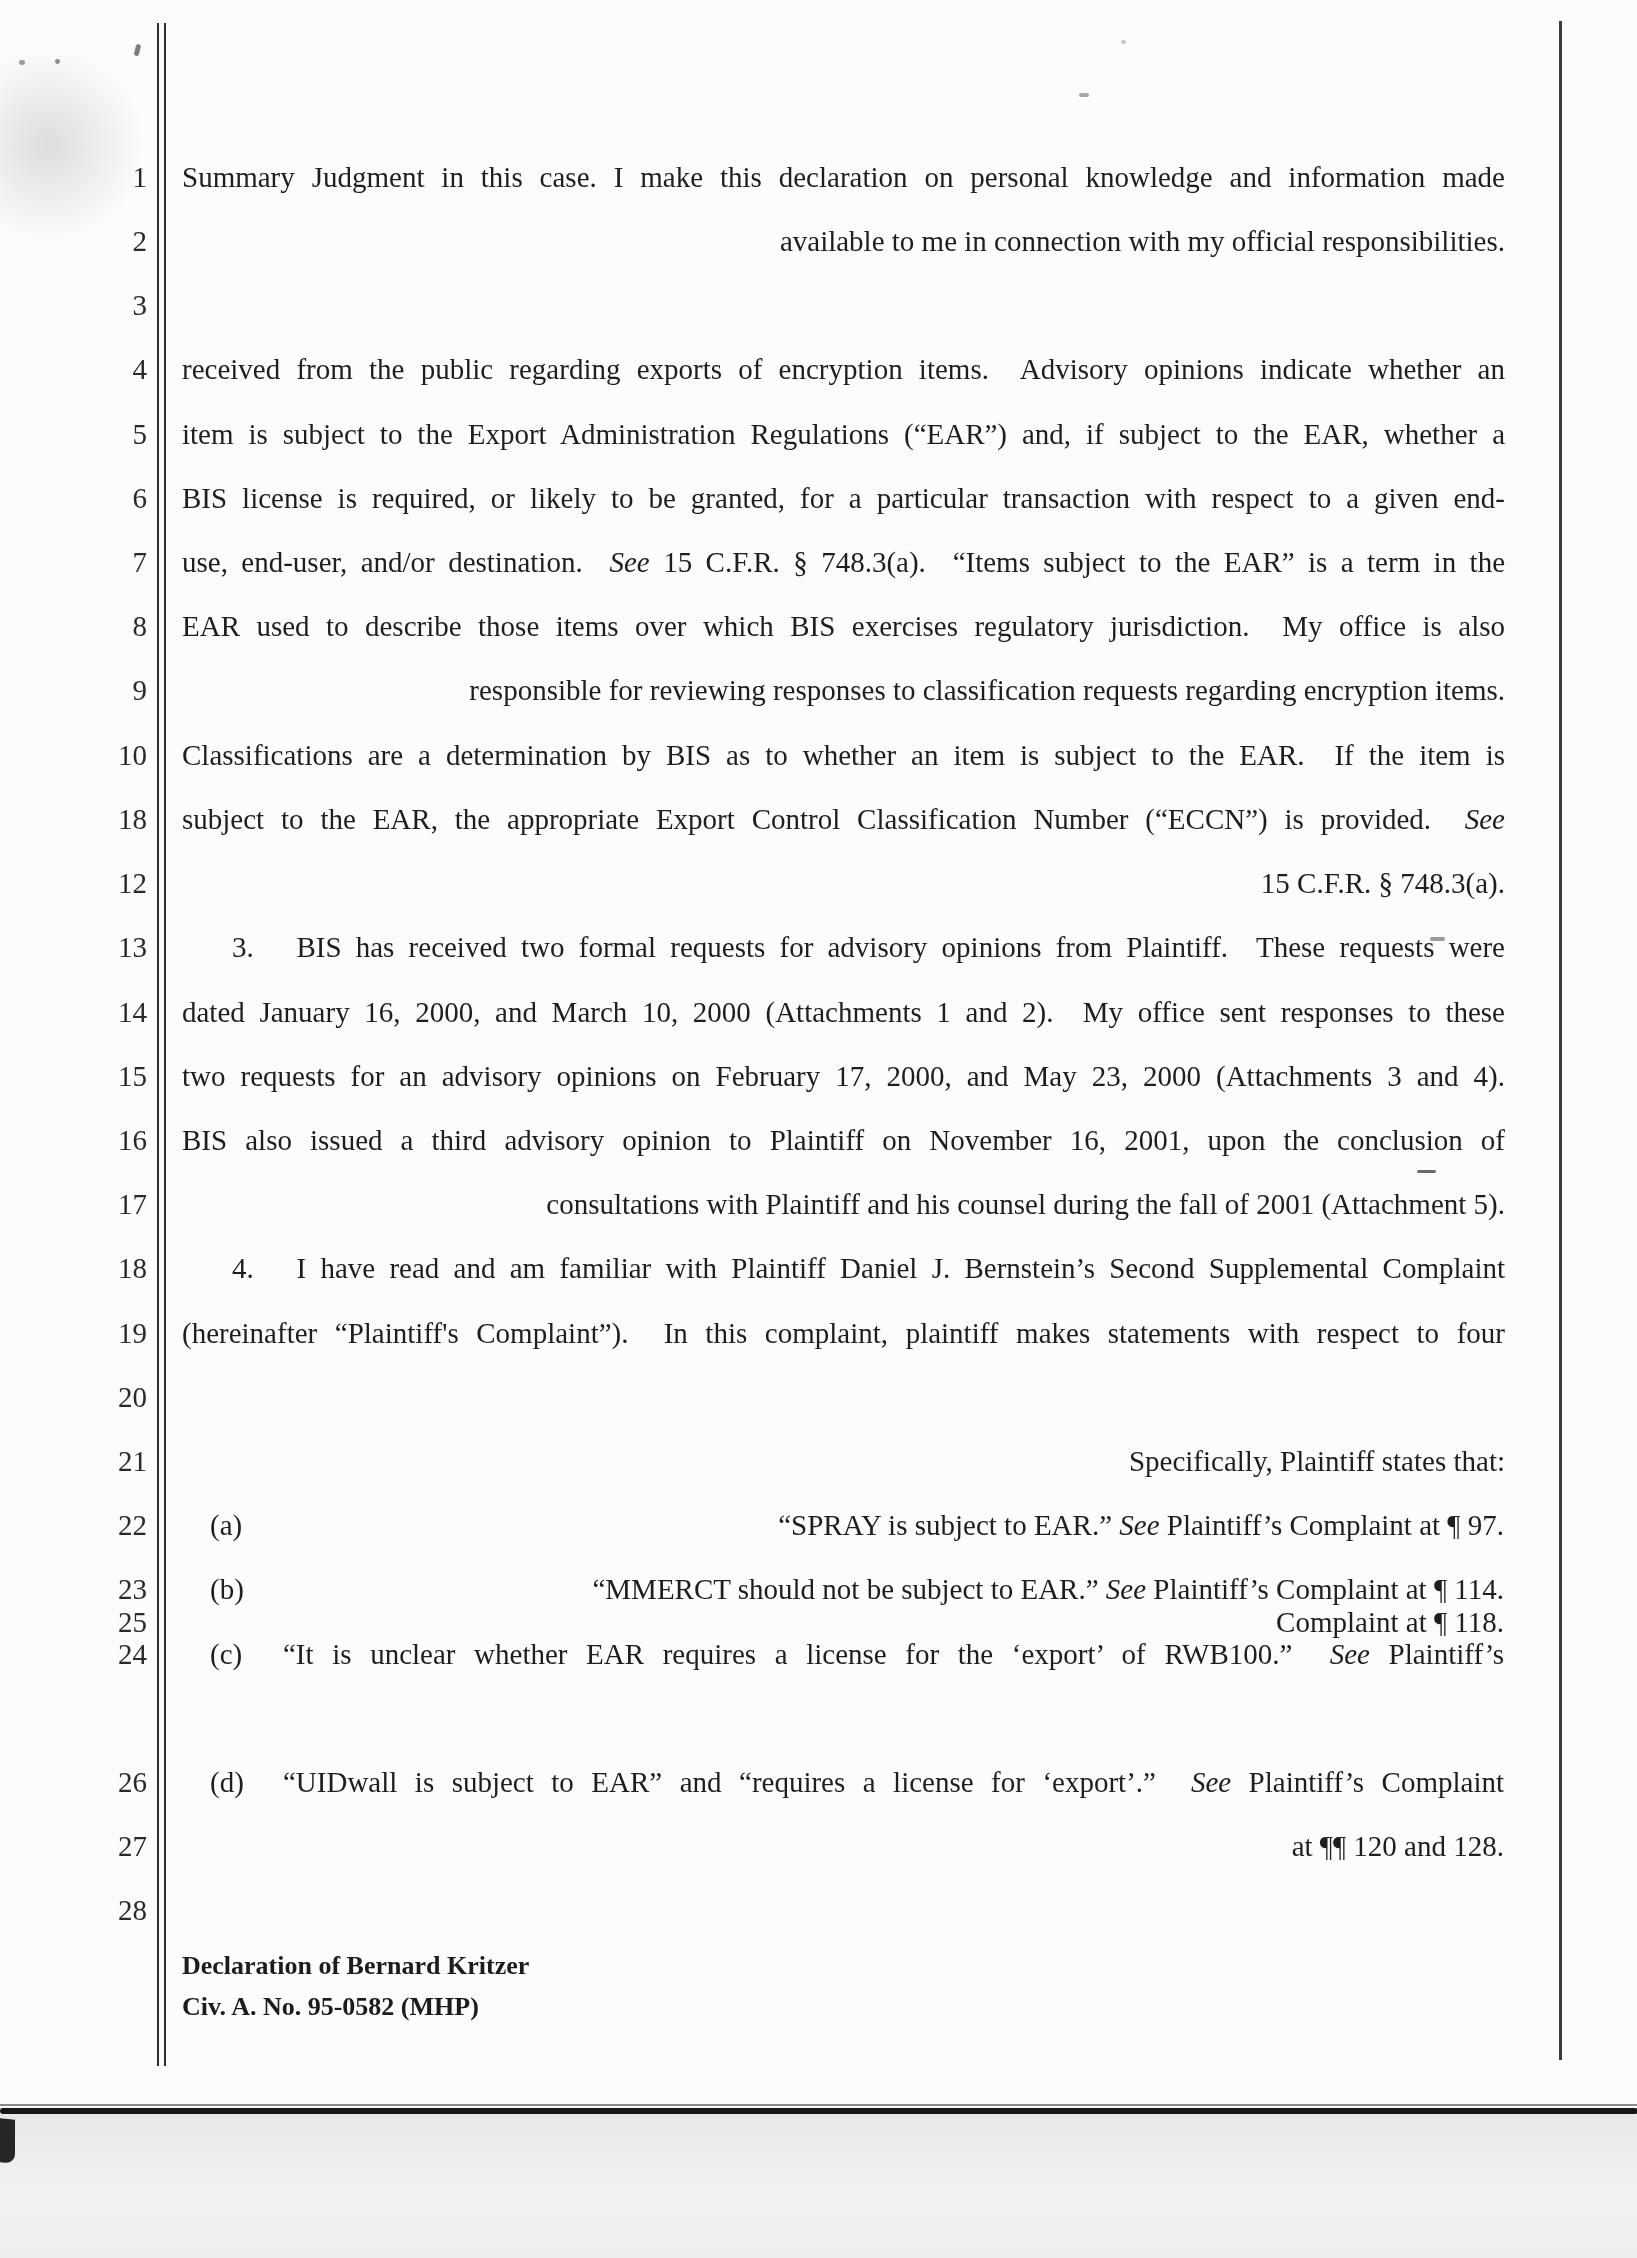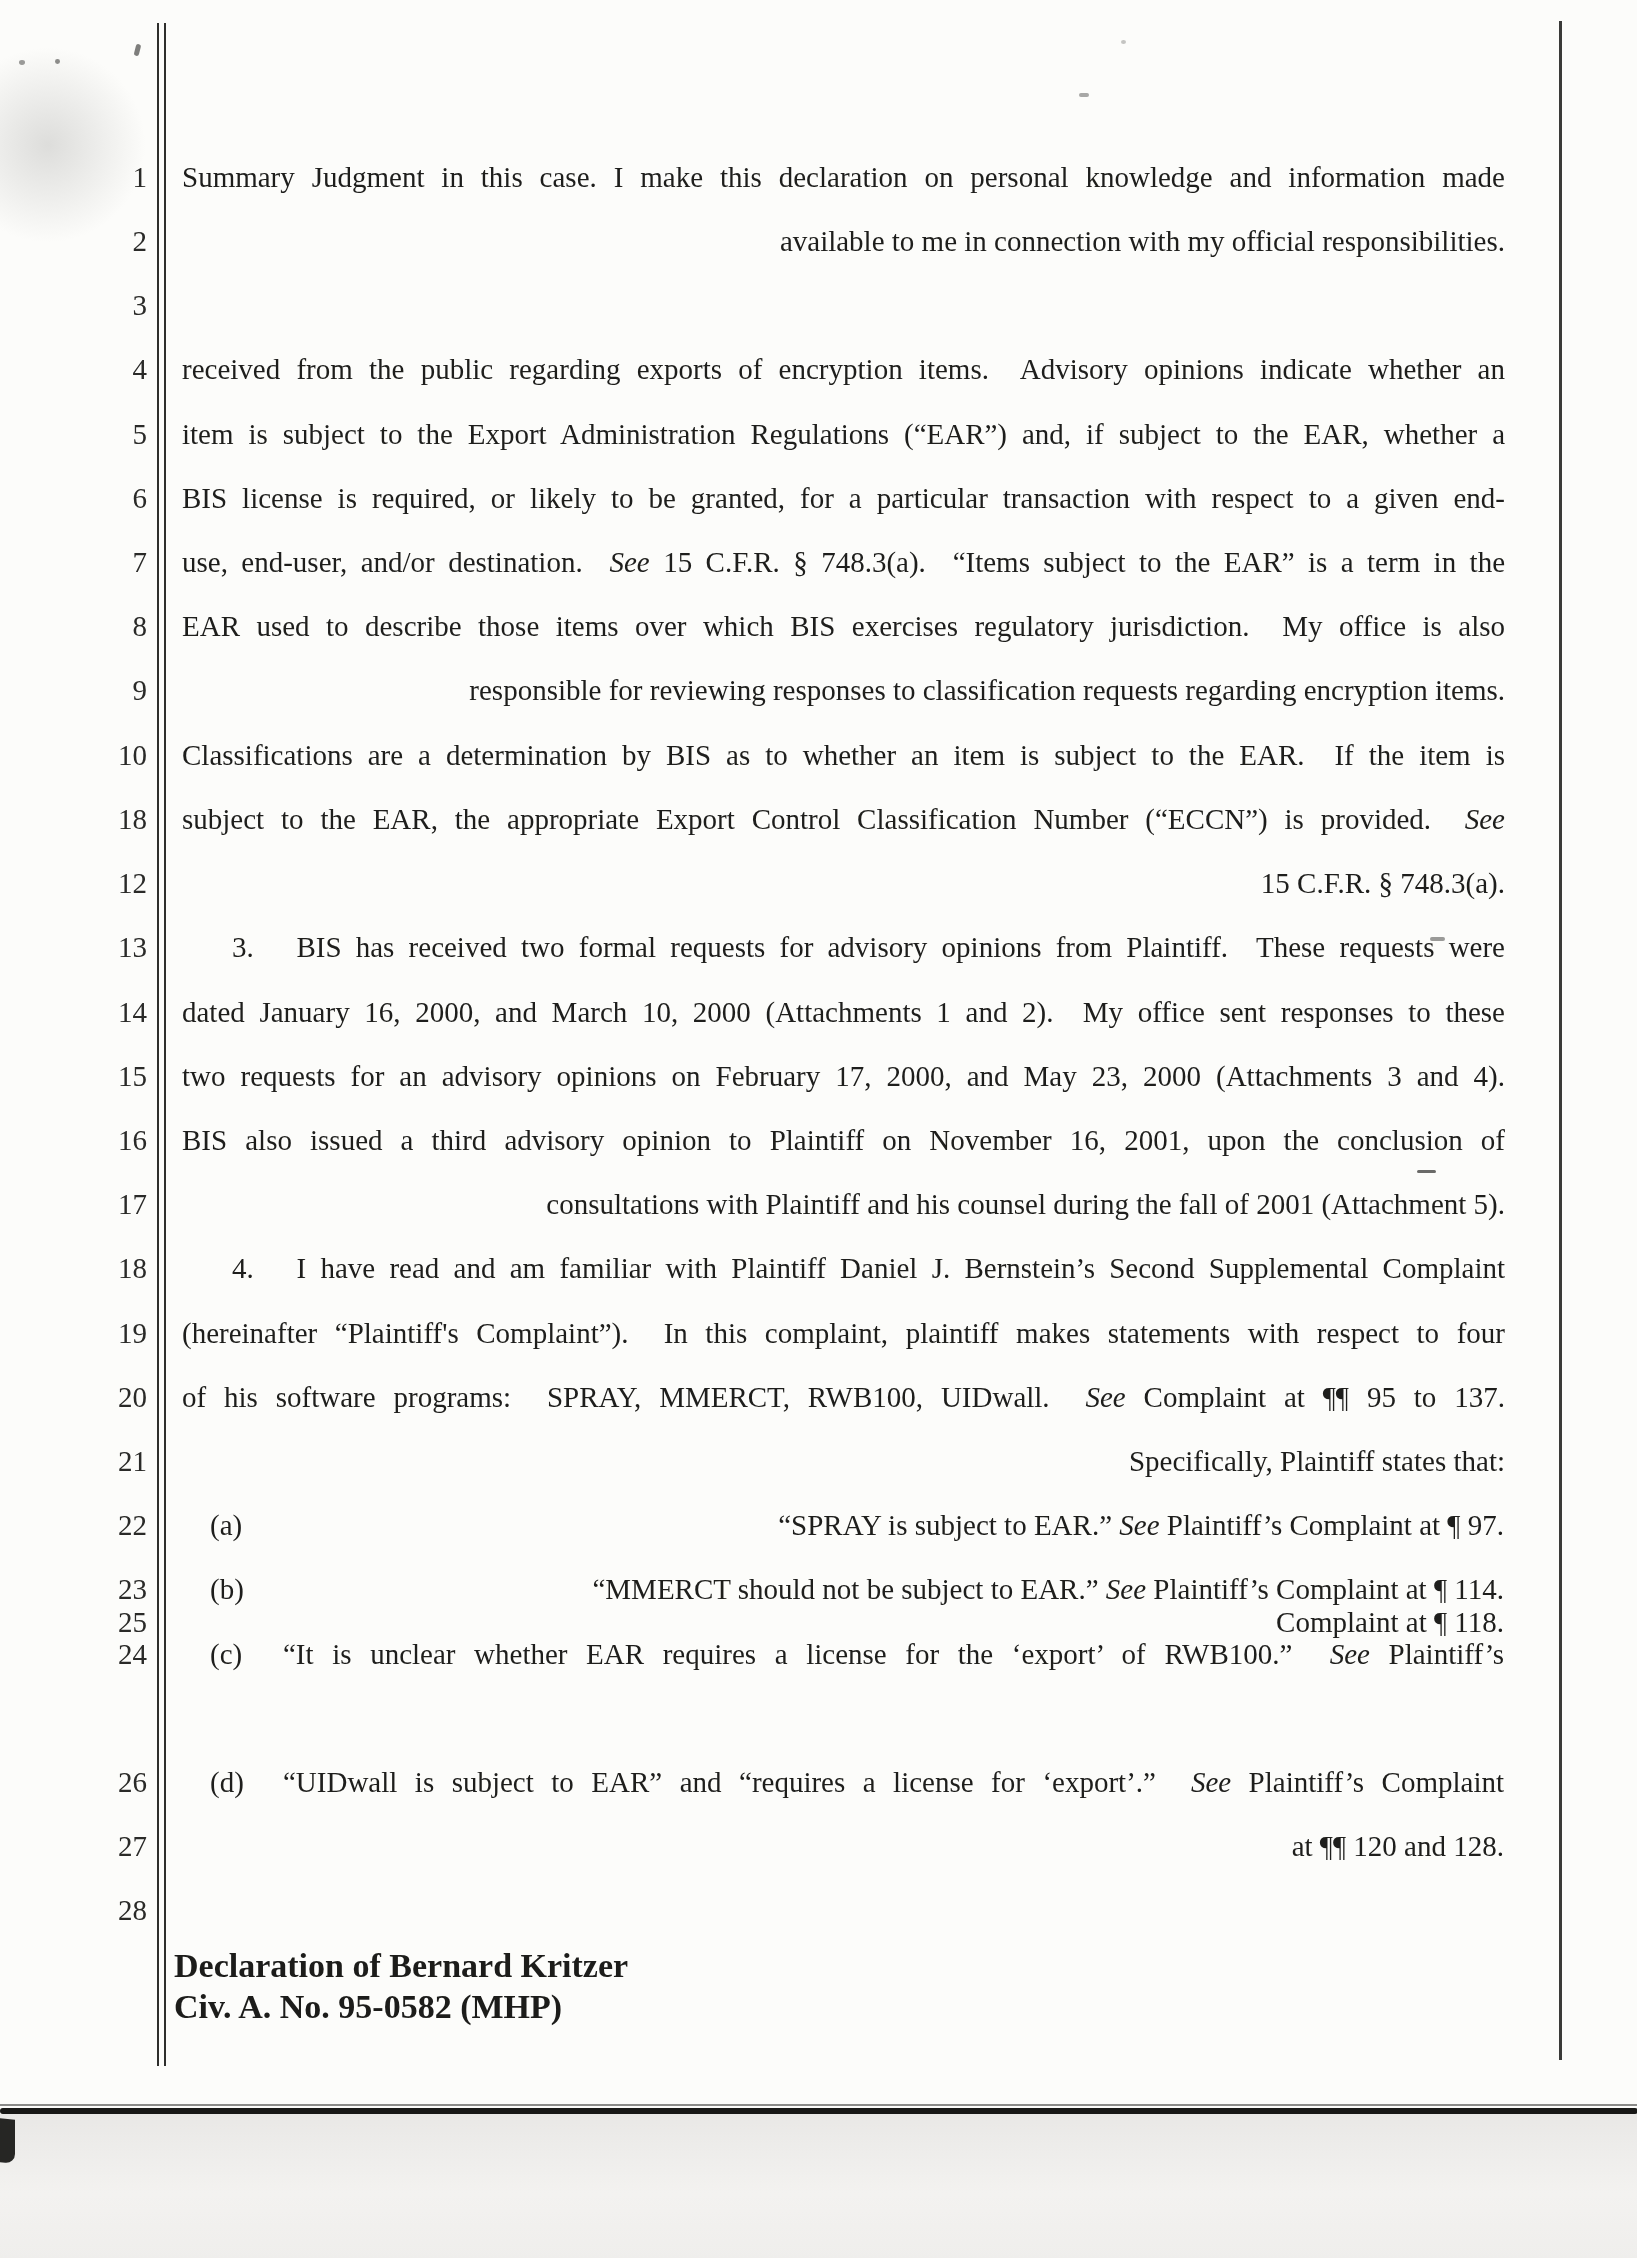--- a/index.html
+++ b/index.html
@@ -28,22 +28,22 @@
     text-align:right;white-space:normal;
   }
   .txt.just{text-align:justify;}
   .txt.just::after{content:"";display:inline-block;width:100%;height:0;}
   .txt.indent{text-indent:50px;}
   .txt.listpad{padding-left:101px;width:1221px;}
   .marker{position:absolute;left:28px;top:0;line-height:65px;}
   .txt em{font-style:italic;}
   
   .footer{
-    position:absolute;left:174px;top:1945px;
-    font-size:34px;font-weight:bold;line-height:41px;color:#1c1c1a;
+    position:absolute;left:182px;top:1945px;
+    font-size:26px;font-weight:bold;line-height:41px;color:#1c1c1a;
   }
   
   .edge-soft{position:absolute;left:0;top:2104px;width:100%;height:1.9px;background:#8a8a88;}
   .page-edge{position:absolute;left:0;top:2108px;width:100%;height:5.8px;background:#181816;border-radius:2.9px;}
   .bottom-band{
     position:absolute;left:0;top:2114px;width:100%;height:145px;
     background:linear-gradient(#e9e8e6,#f3f2f0 55%,#efeeec);
   }
   .corner-mark{
     position:absolute;left:0;top:2119px;width:14.5px;height:44px;
@@ -152,21 +152,20 @@
       <div class="row" style="top: 1236px;">
         <span class="num">18</span>
         <div class="txt just indent"><span>4.&nbsp;&nbsp; I have read and am familiar with Plaintiff Daniel J. Bernstein’s Second Supplemental Complaint</span></div>
       </div>
       <div class="row" style="top: 1301px;">
         <span class="num">19</span>
         <div class="txt just"><span>(hereinafter “Plaintiff's Complaint”).&nbsp; In this complaint, plaintiff makes statements with respect to four</span></div>
       </div>
       <div class="row" style="top: 1365px;">
         <span class="num">20</span>
-        <div class="txt just"><span>of his software programs:&nbsp; SPRAY, MMERCT, RWB100, UIDwall.&nbsp; </span><em>See</em><span> Complaint at ¶¶ 95 to 137.</span></div>
       </div>
       <div class="row" style="top: 1429px;">
         <span class="num">21</span>
         <div class="txt"><span>Specifically, Plaintiff states that:</span></div>
       </div>
       <div class="row" style="top: 1493px;">
         <span class="num">22</span>
         <div class="txt listpad"><span class="marker">(a)</span><span>“SPRAY is subject to EAR.” </span><em>See</em><span> Plaintiff’s Complaint at ¶ 97.</span></div>
       </div>
       <div class="row" style="top: 1557px;">

